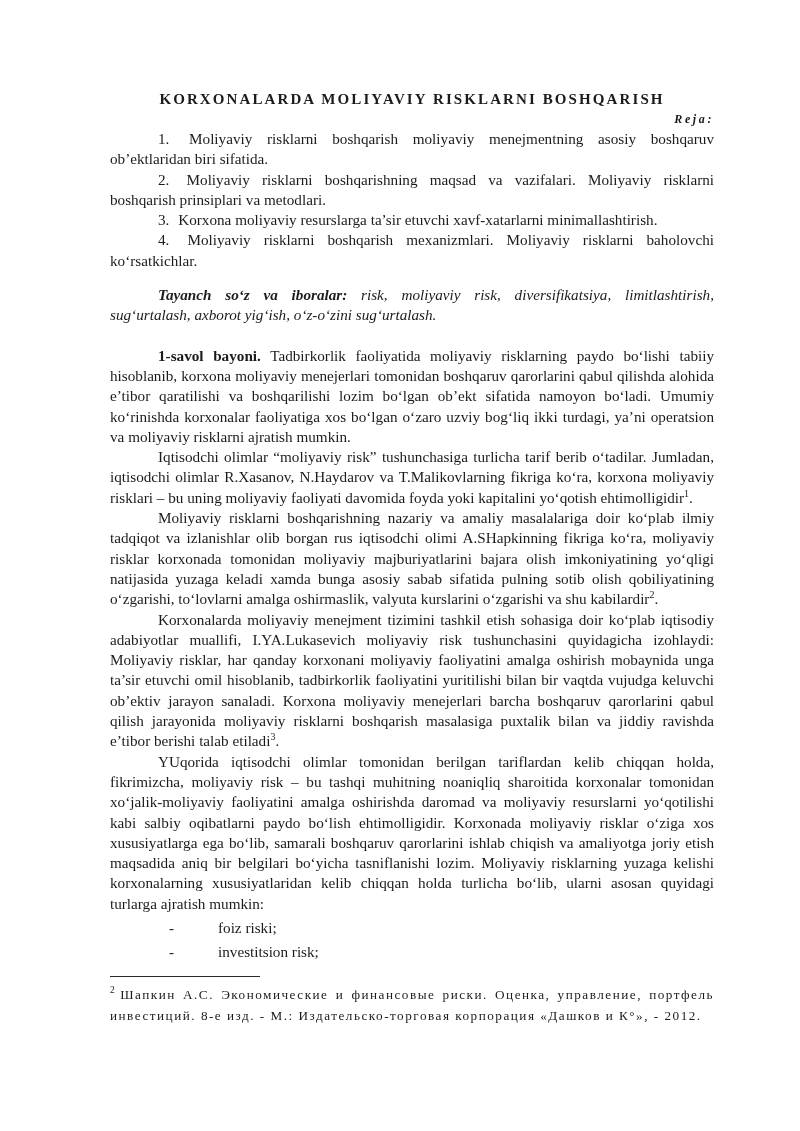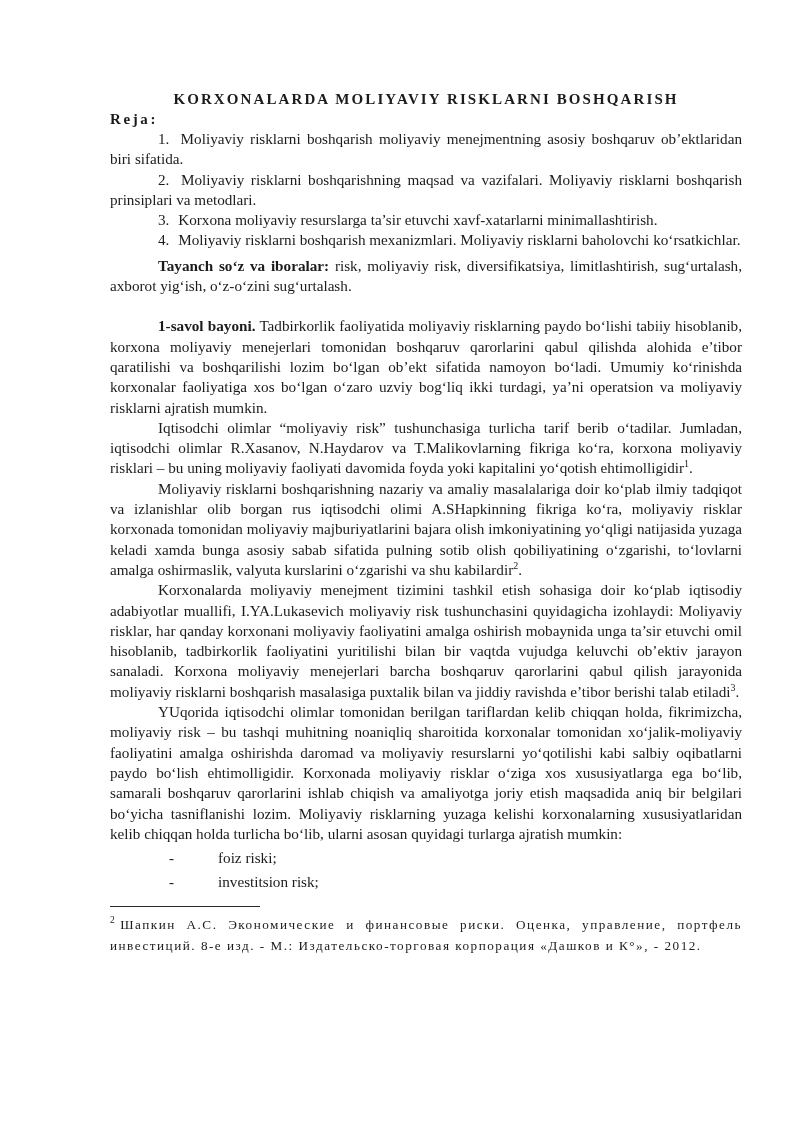--- a/index.html
+++ b/index.html
@@ -1,35 +1,35 @@
 <!DOCTYPE html>
 <html><head>
 <meta charset="utf-8">
 <style>
   html, body { margin:0; padding:0; }
   body {
     width:800px; height:1131px; overflow:hidden;
     background:#ffffff; color:#1b1b1b;
     font-family:"Liberation Serif","DejaVu Serif",serif;
   }
-  .page { padding:89px 58px 0 110px; }
+  .page { padding:89px 86px 0 110px; }
   .doc-title {
     text-align:center; font-weight:700; font-size:15px;
     letter-spacing:2.1px; line-height:20px; margin:0;
   }
   .plan-heading {
-    text-align:left; font-weight:700; font-size:15px;
-    letter-spacing:2.6px; line-height:20px; margin:0;
+    text-align:right; font-weight:700; font-size:12px;
+    letter-spacing:2.6px; line-height:20px; margin:0;font-style:italic;
   }
   .para {
     margin:0; text-align:justify; text-indent:48px;
     font-size:15.2px; line-height:20.3px;
   }
   .plan-num { margin-right:5px; }
-  .keywords { margin-top:5px; }
+  .keywords { margin-top:14px; font-style:italic; }
   .keywords .lead { font-weight:700; }
   .body-start { margin-top:20px; }
   .lead-bold { font-weight:700; }
   sup.fn-ref { font-size:10px; line-height:0; }
   .risk-item { margin:4px; font-size:15.2px; line-height:19.8px; }
   .risk-item .dash { display:inline-block; margin-left:55px; width:49px; }
   .footnote-sep {
     border:none; border-top:1.6px solid #2a2a2a;
     width:150px; margin:14px 0 7px 0;
   }

